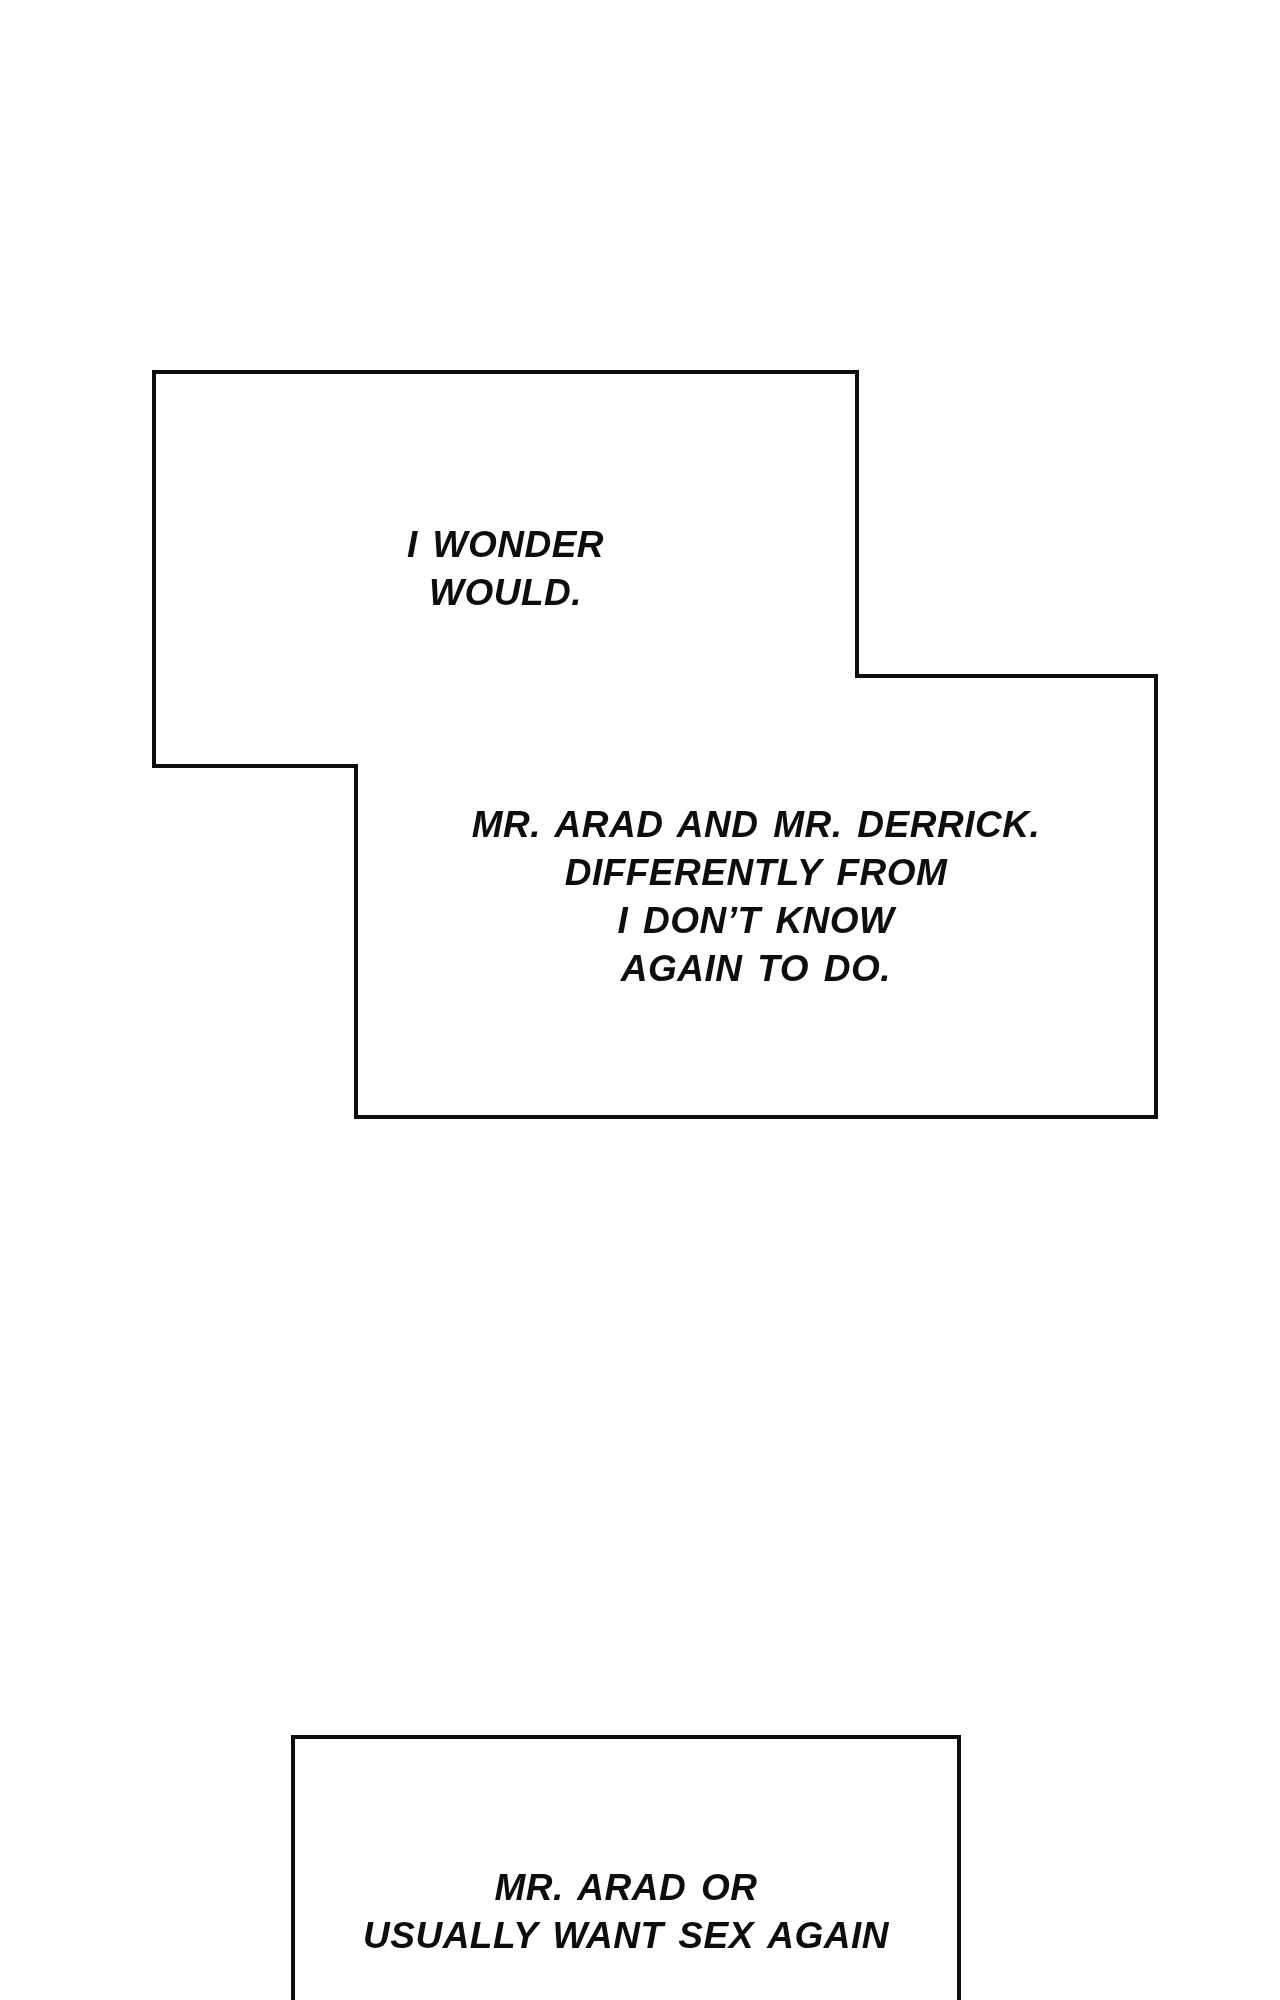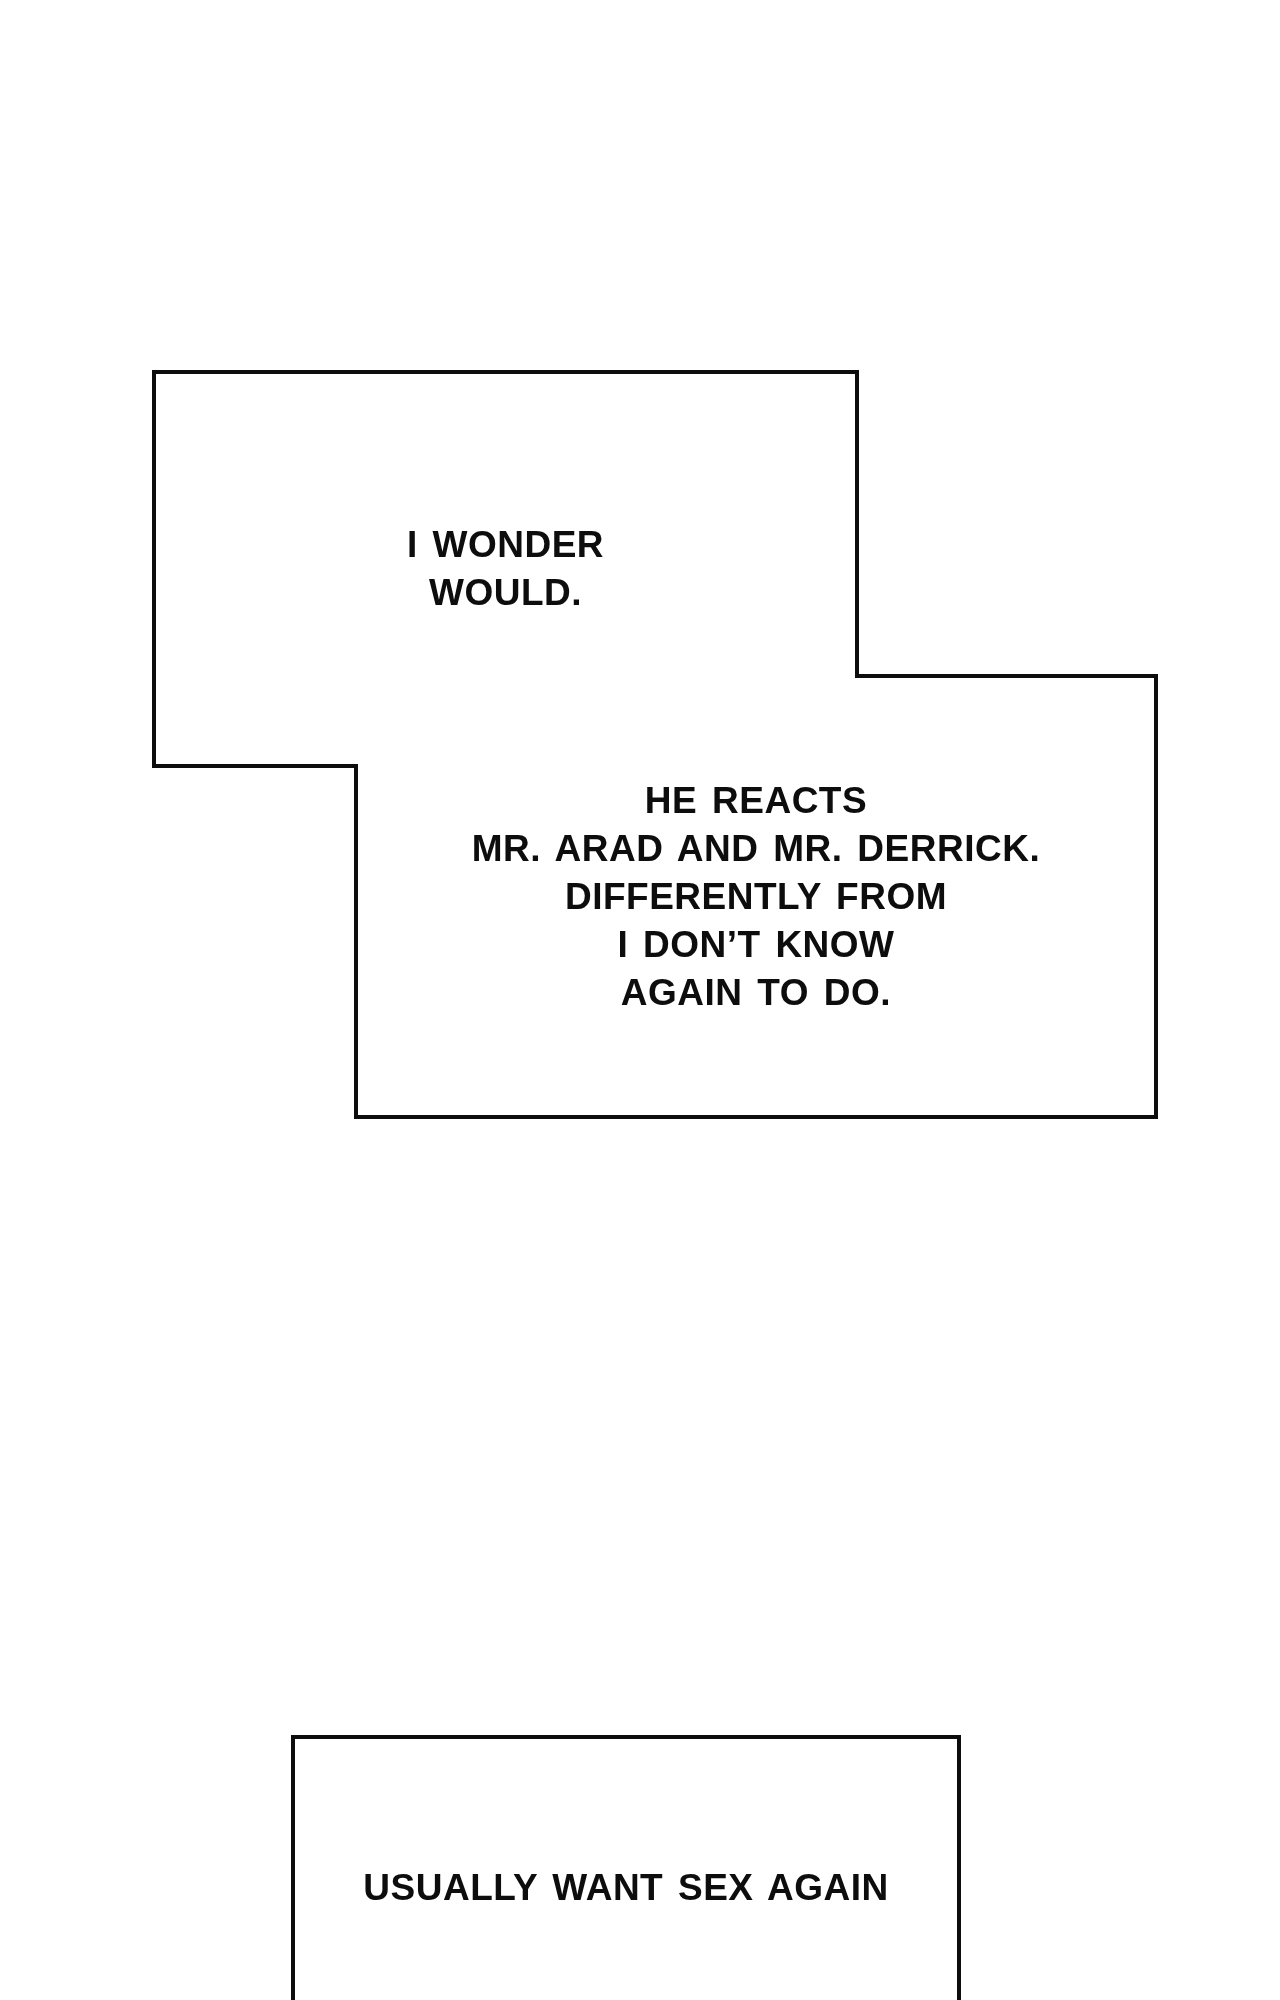--- a/index.html
+++ b/index.html
@@ -35,20 +35,21 @@
     flex-direction: column;
     justify-content: center;
     align-items: center;
     text-align: center;
     font-size: 37px;
     line-height: 48px;
     font-weight: 700;
     letter-spacing: 0.5px;
     word-spacing: 4px;
     white-space: nowrap;
+    font-style: italic;
   }
   .bubble-text .line {
     display: block;
   }
   
   #bubble-1-text {
     left: 154px;
     top: 372px;
     width: 703px;
     height: 394px;
@@ -77,22 +78,22 @@
 
   <polygon points="293,1737 959,1737 959,2020 293,2020"></polygon>
 </svg>
 
 <div class="bubble-text" id="bubble-1-text">
   <span class="line">I WONDER</span>
   <span class="line">WOULD.</span>
 </div>
 
 <div class="bubble-text" id="bubble-2-text">
-  <span class="line">HE REACTS</span>
   <span class="line">MR. ARAD AND MR. DERRICK.</span>
   <span class="line">DIFFERENTLY FROM</span>
   <span class="line">I DON’T KNOW</span>
   <span class="line">AGAIN TO DO.</span>
 </div>
 
 <div class="bubble-text" id="bubble-3-text">
+  <span class="line">MR. ARAD OR</span>
   <span class="line">USUALLY WANT SEX AGAIN</span>
 </div>
 
 </body></html>

